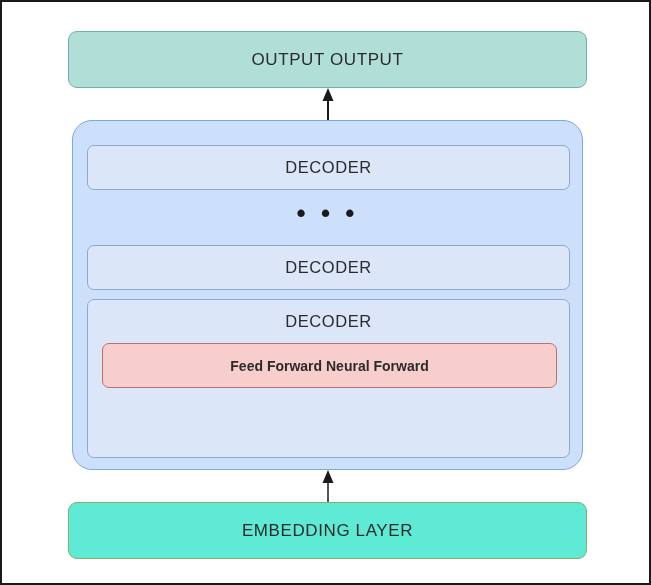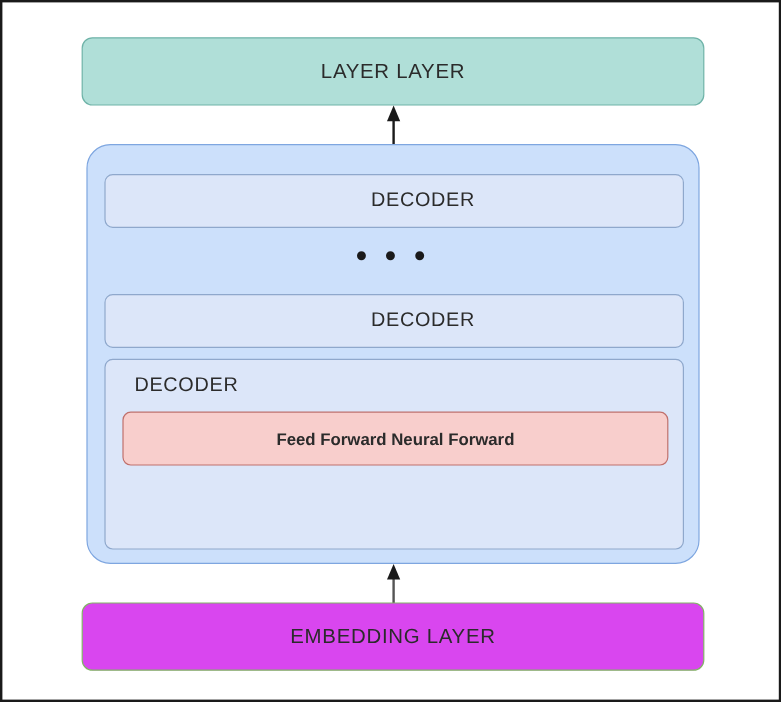--- a/index.html
+++ b/index.html
@@ -44,21 +44,21 @@
     letter-spacing: 0.6px;
     color: #2b2b2b;
   }
 
   
   #embedding-layer {
     left: 66px;
     top: 500px;
     width: 519px;
     height: 57px;
-    background: #d946ef;
+    background: #5eead4;
     border: 1px solid #82b366;
     border-radius: 9px;
     font-size: 17px;
     letter-spacing: 0.6px;
     color: #2b2b2b;
   }
 
   
   #decoder-stack {
     position: absolute;
@@ -97,24 +97,24 @@
     left: 14px;
     top: 178px;
     width: 483px;
     height: 159px;
   }
 
   .decoder-label {
     position: absolute;
     left: 0;
     width: 100%;
+    text-align: center;
     font-size: 16.5px;
     letter-spacing: 0.6px;
     color: #2b2b2b;
-    padding-left: 24px;
   }
   #decoder-top .decoder-label,
   #decoder-mid .decoder-label {
     top: 0;
     height: 100%;
     display: flex;
     align-items: center;
     justify-content: center;
   }
   #decoder-detail .decoder-label {
@@ -171,21 +171,21 @@
   }
   #arrow-top { left: 319px; top: 86px; }
   #arrow-bottom { left: 319px; top: 468px; }
 </style>
 </head>
 <body>
 
 <div id="canvas">
 
   <div class="node" id="output-layer">
-    <span>LAYER LAYER</span>
+    <span>OUTPUT OUTPUT</span>
   </div>
 
   <svg class="arrow-svg" id="arrow-top" width="14" height="34" viewBox="0 0 14 34">
     <line x1="7" y1="34" x2="7" y2="10" stroke="#1a1a1a" stroke-width="2"></line>
     <polygon points="7,0 1.5,13 12.5,13" fill="#1a1a1a"></polygon>
   </svg>
 
   <div id="decoder-stack">
 
     <div class="decoder-box" id="decoder-top">

